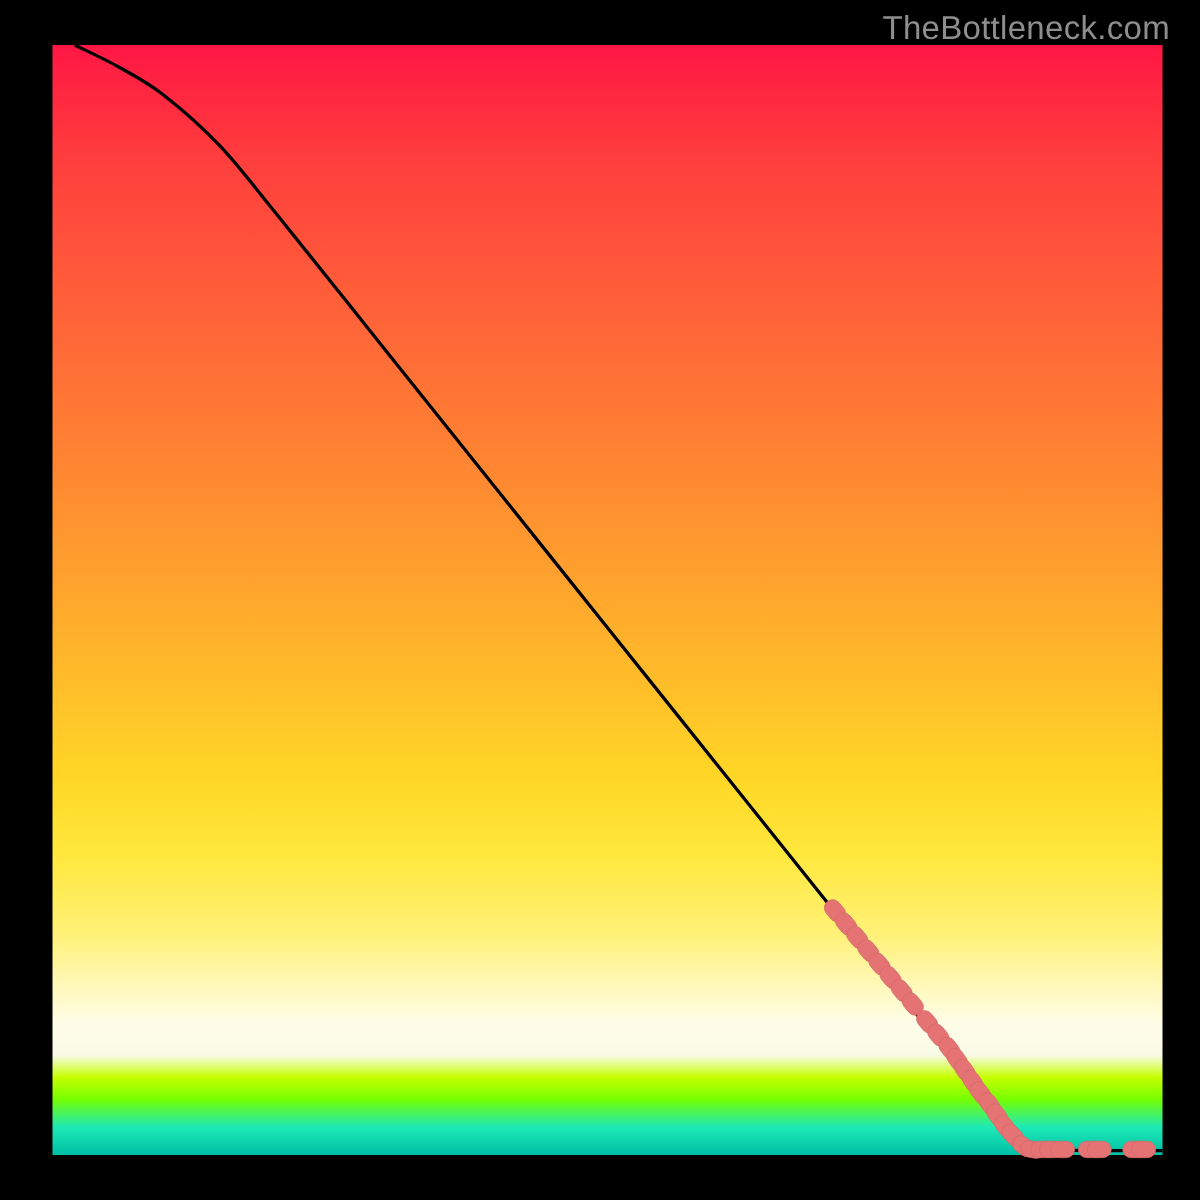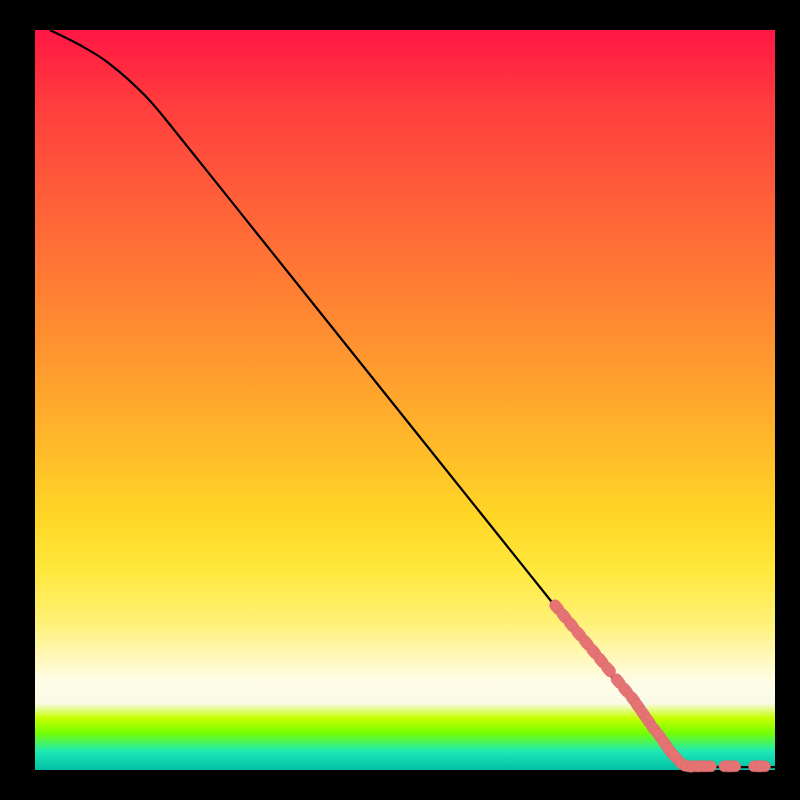--- a/index.html
+++ b/index.html
@@ -66,20 +66,21 @@
   .marker {
     fill: #e57373;
     stroke: #d46a6a;
     stroke-width: 0.5;
   }
 </style>
 </head>
 <body>
 
 <div class="frame">
+  <div class="attribution">TheBottleneck.com</div>
   <div class="plot">
     <svg class="overlay" viewBox="0 0 740 740">
       <path id="curve-path" class="curve" d="M 14.8 0 C 19.733333333333334 2.466666666666678, 34.53333333333333 9.250000000000057, 44.4 14.800000000000068 C 54.266666666666666 20.35000000000008, 62.9 24.666666666666742, 74 33.30000000000007 C 85.1 41.933333333333394, 98.66666666666667 53.650000000000034, 111 66.60000000000002 C 123.33333333333333 79.55000000000001, 129.5 88.18333333333334, 148 111 C 166.5 133.81666666666666, 197.33333333333334 172.66666666666666, 222 203.5 C 246.66666666666666 234.33333333333334, 271.3333333333333 265.1666666666667, 296 296 C 320.6666666666667 326.8333333333333, 345.3333333333333 357.6666666666667, 370 388.5 C 394.6666666666667 419.3333333333333, 419.3333333333333 450.1666666666667, 444 481 C 468.6666666666667 511.8333333333333, 495.8 545.75, 518 573.5 C 540.2 601.25, 559.9333333333334 625.9166666666666, 577.2 647.5 C 594.4666666666667 669.0833333333334, 610.5 689.4333333333334, 621.6 703 C 632.7 716.5666666666666, 636.4 723.35, 643.8 728.9 C 651.1999999999999 734.4499999999999, 649.9666666666667 734.9433333333333, 666 736.3 C 682.0333333333333 737.6566666666666, 727.6666666666666 736.9166666666666, 740 737.04"></path>
       <g id="markers-group">
           <rect x="-8" y="-5.5" width="16" height="11" rx="5.5" ry="5.5" class="marker" transform="translate(521.6999999999999 577.2) rotate(50.194428907734085)"></rect>
           <rect x="-8" y="-5.5" width="16" height="11" rx="5.5" ry="5.5" class="marker" transform="translate(529.1 586.0799999999999) rotate(50.19442890773467)"></rect>
           <rect x="-8" y="-5.5" width="16" height="11" rx="5.5" ry="5.5" class="marker" transform="translate(536.5 594.96) rotate(50.194428907735066)"></rect>
           <rect x="-8" y="-5.5" width="16" height="11" rx="5.5" ry="5.5" class="marker" transform="translate(543.9 603.84) rotate(50.194428907734874)"></rect>
           <rect x="-8" y="-5.5" width="16" height="11" rx="5.5" ry="5.5" class="marker" transform="translate(551.3 612.72) rotate(50.19442890773467)"></rect>
           <rect x="-8" y="-5.5" width="16" height="11" rx="5.5" ry="5.5" class="marker" transform="translate(558.7 621.6) rotate(50.19442890773467)"></rect>

